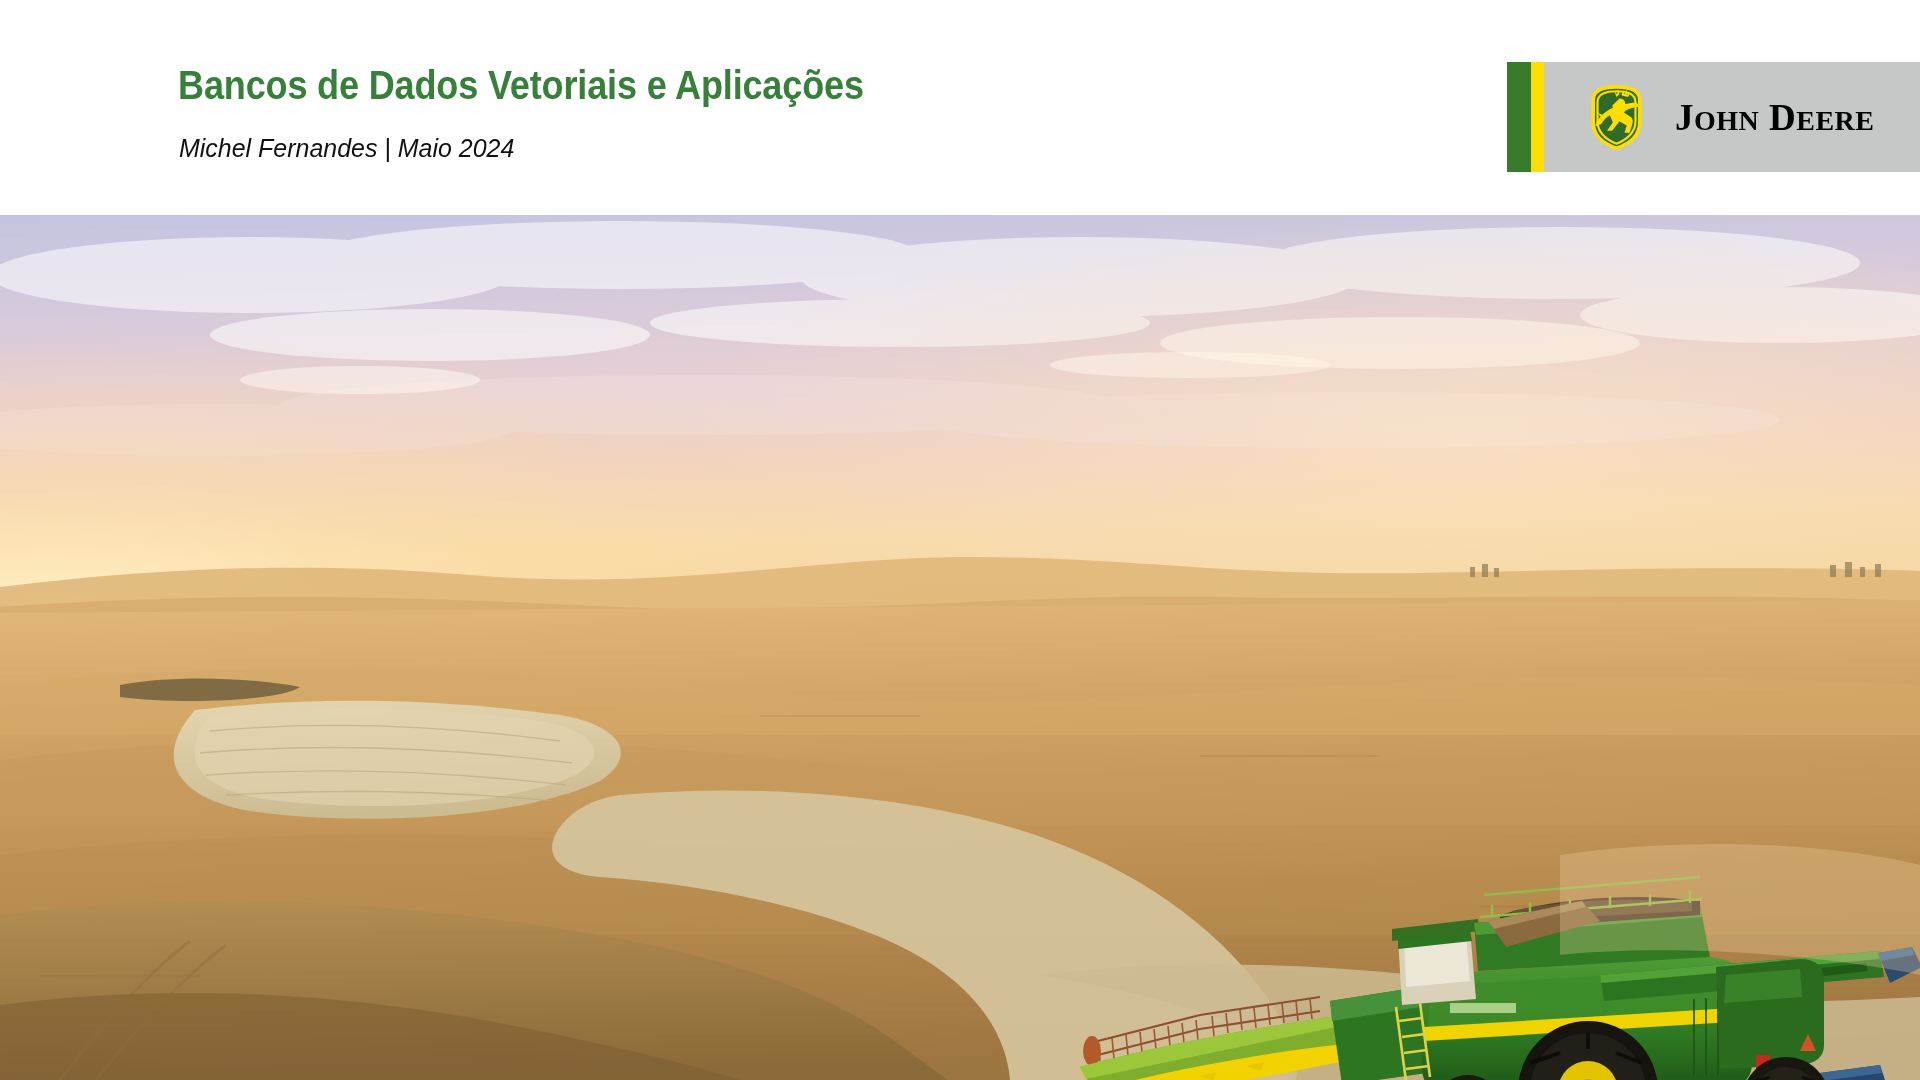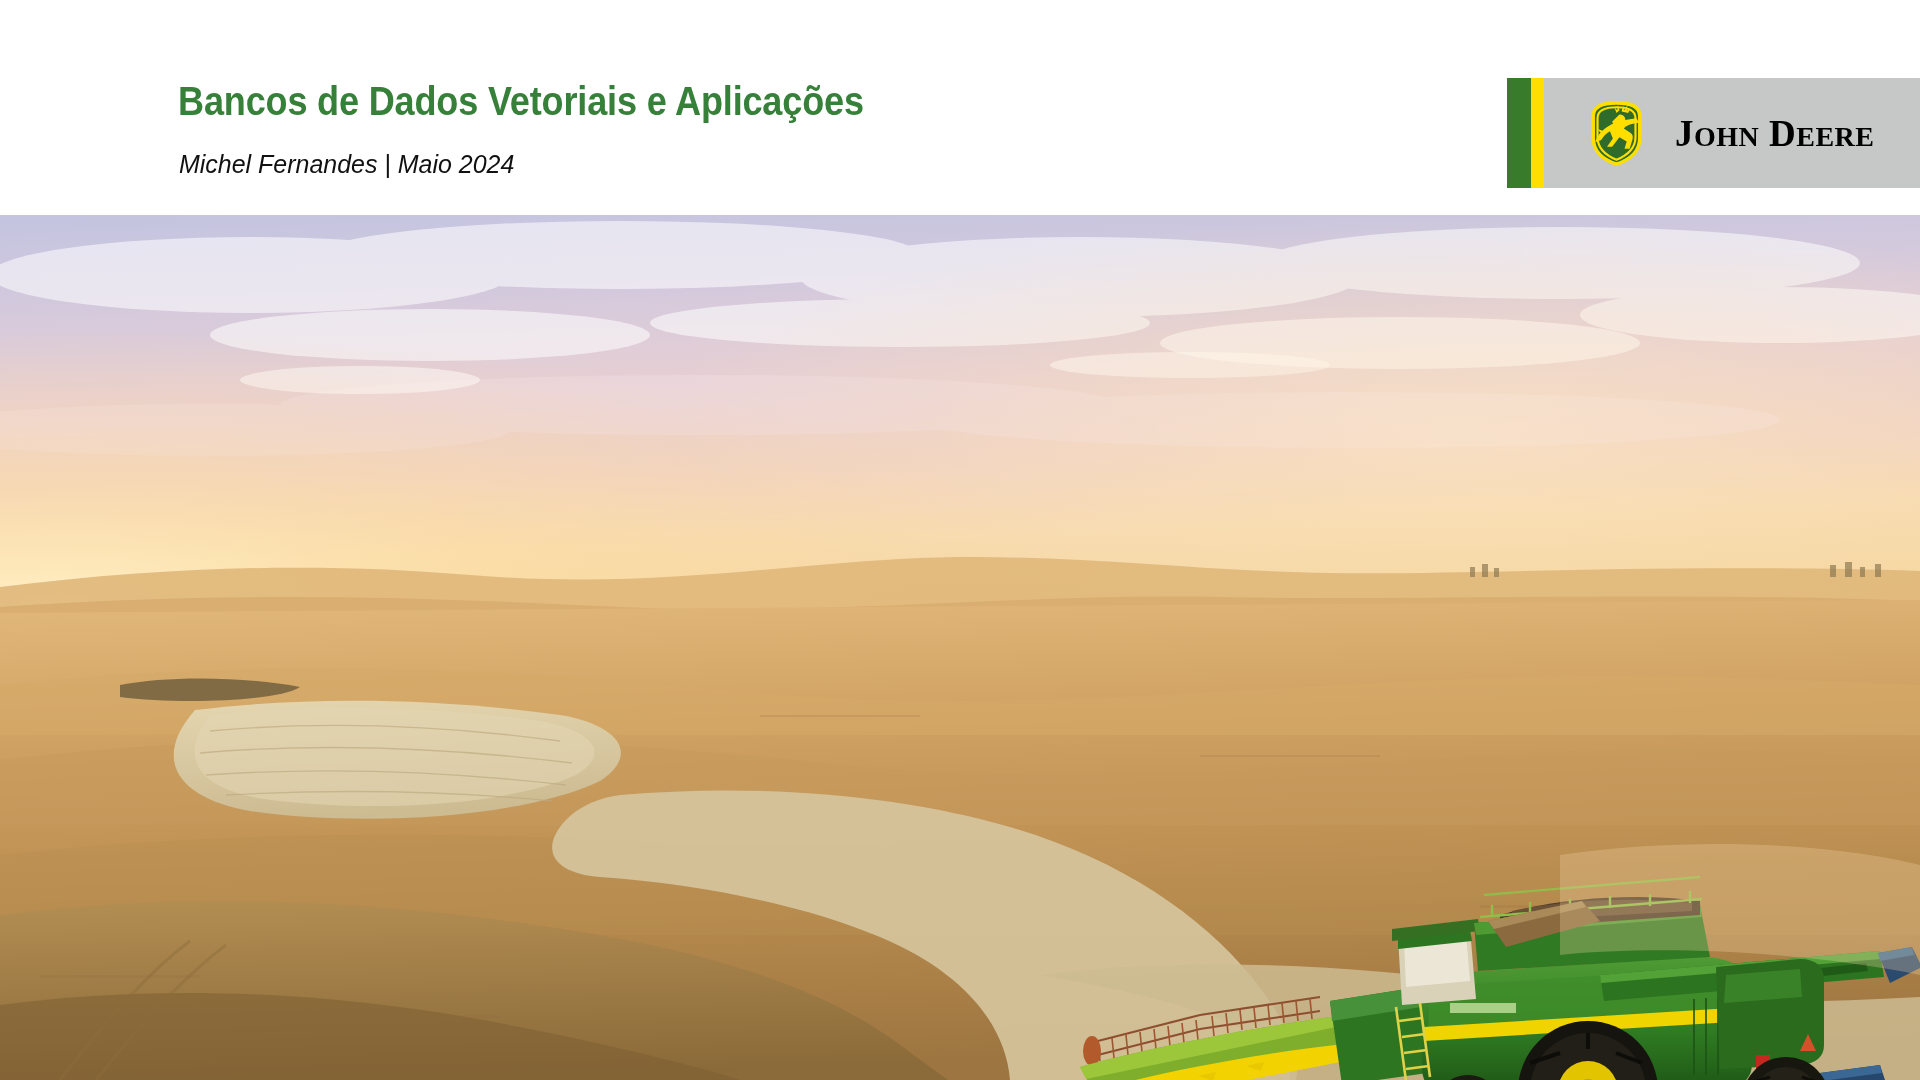--- a/index.html
+++ b/index.html
@@ -6,21 +6,21 @@
   html, body {
     width:1920px; height:1080px;
     background:#ffffff;
     font-family:"Liberation Sans", sans-serif;
     overflow:hidden;
   }
   .slide { position:relative; width:1920px; height:1080px; background:#fff; }
 
   
   .header {
-    position:absolute; left:0; top:16px; width:1920px; height:155px;
+    position:absolute; left:0; top:0; width:1920px; height:155px;
     background:#ffffff;
     padding-left:22px;
   }
   .title {
     position:absolute; left:178px; top:62px;
     font-size:41px; font-weight:bold;
     font-family:"Liberation Sans Narrow","Liberation Sans", sans-serif;
     transform:scaleX(0.88); transform-origin:left center;
     color:#36803a; letter-spacing:-0.2px; white-space:nowrap;
   }

